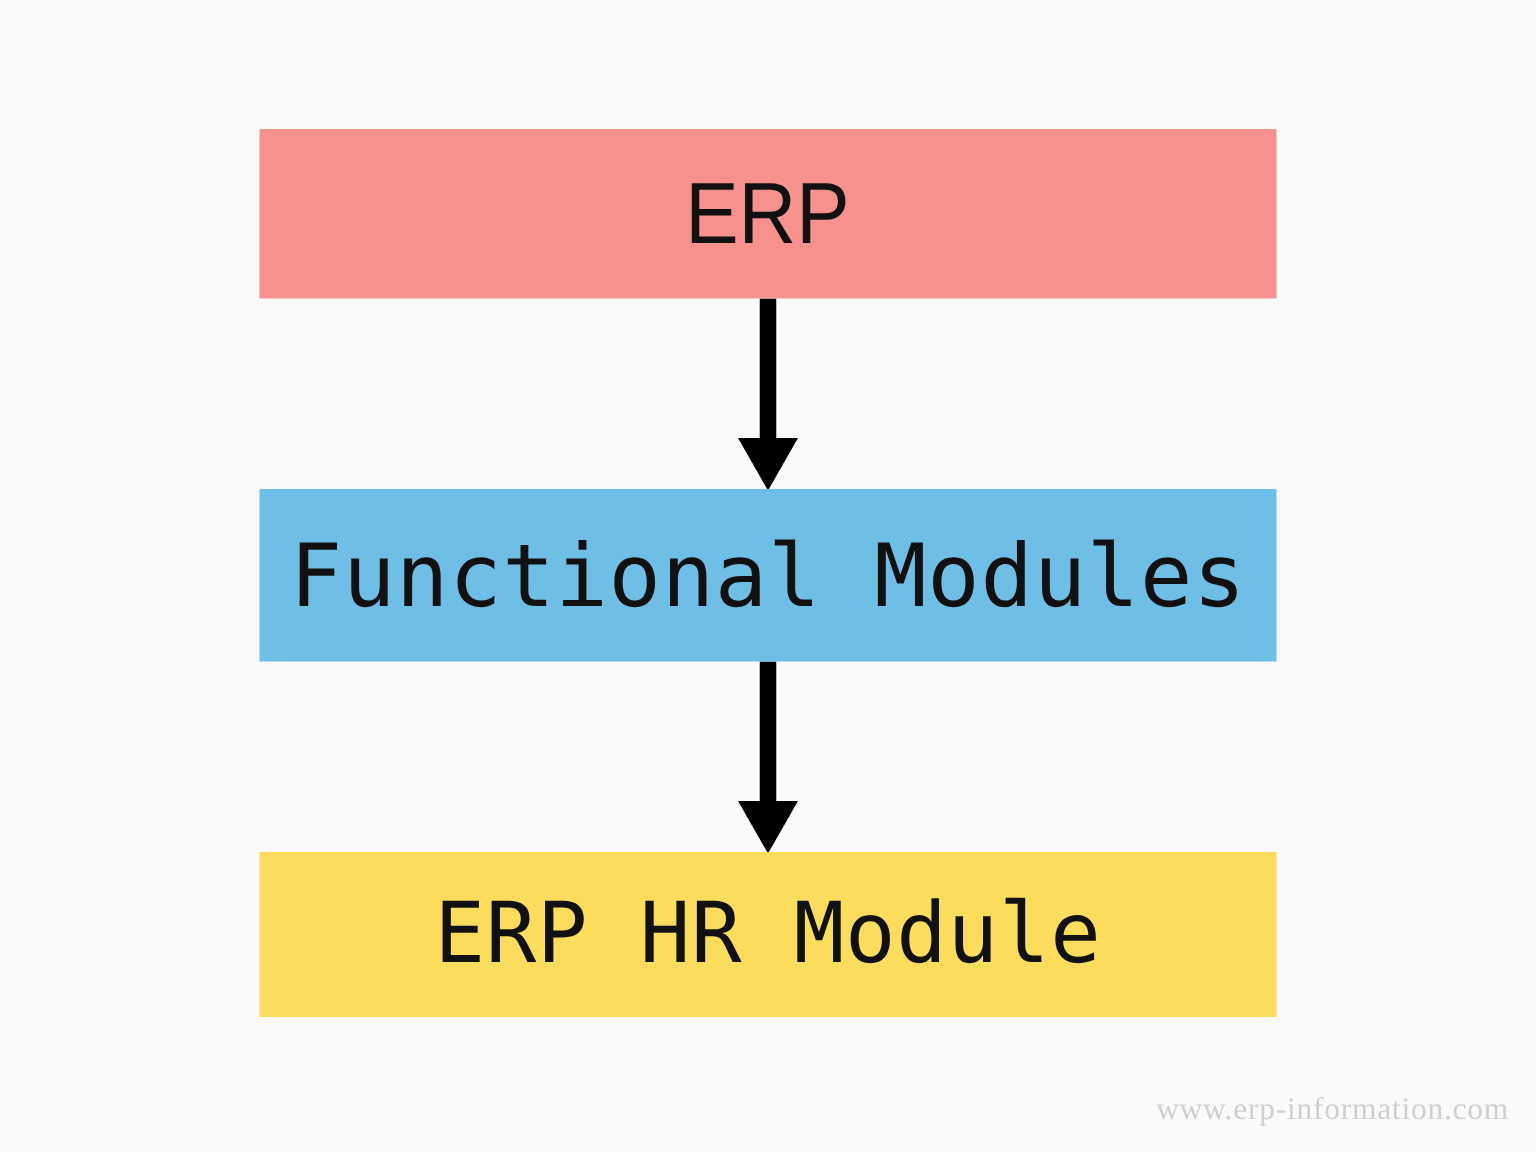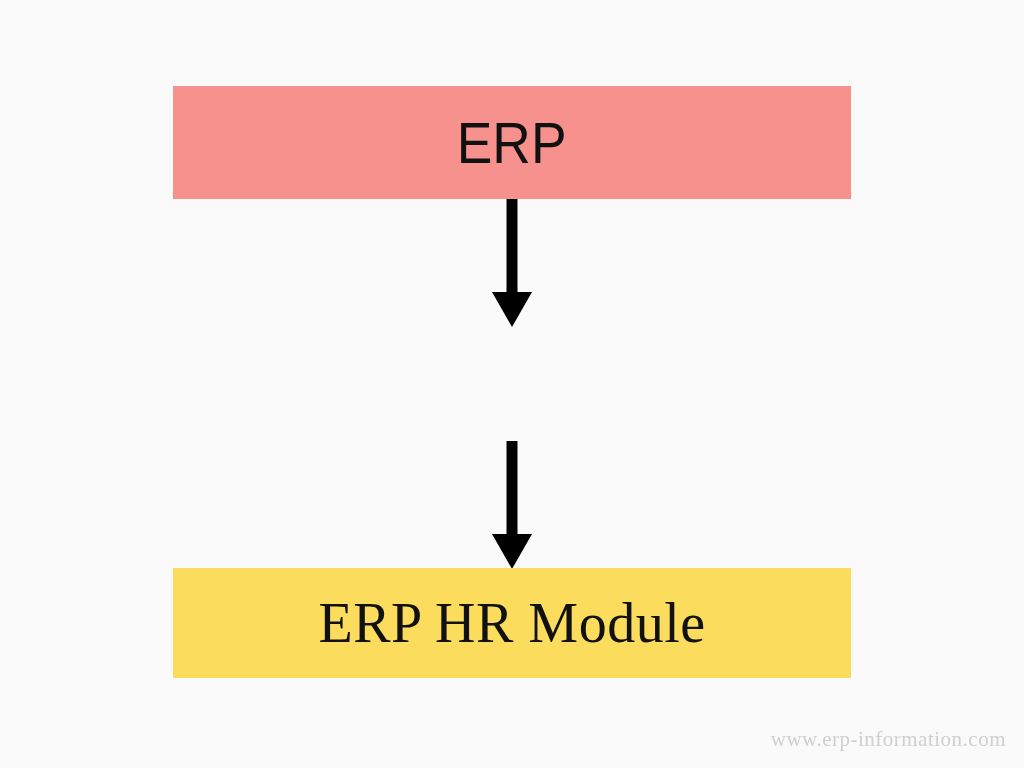--- a/index.html
+++ b/index.html
@@ -112,27 +112,30 @@
     <span class="box-label" style="color: rgb(17, 17, 17);">ERP</span>
   </div>
 
   <div class="flow-arrow" id="arrow-erp-to-modules">
     <svg viewBox="0 0 50 128" preserveAspectRatio="none">
       <rect x="19.5" y="0" width="11" height="95" fill="#000000"></rect>
       <polygon points="5,93 45,93 25,128" fill="#000000"></polygon>
     </svg>
   </div>
 
+  <div class="flow-box" id="box-functional-modules" style="background: rgb(110, 190, 229);">
+    <span class="box-label" style="color: rgb(17, 17, 17);">Functional Modules</span>
+  </div>
 
   <div class="flow-arrow" id="arrow-modules-to-hr">
     <svg viewBox="0 0 50 128" preserveAspectRatio="none">
       <rect x="19.5" y="0" width="11" height="95" fill="#000000"></rect>
       <polygon points="5,93 45,93 25,128" fill="#000000"></polygon>
     </svg>
   </div>
 
   <div class="flow-box" id="box-erp-hr-module" style="background: rgb(252, 220, 92);">
-    <span class="box-label" style="color: rgb(17, 17, 17); font-family: Liberation Serif, serif;">ERP HR Module</span>
+    <span class="box-label" style="color: rgb(17, 17, 17);">ERP HR Module</span>
   </div>
 
   <div id="watermark" style="color: rgb(207, 207, 207);">www.erp-information.com</div>
 
 </div>
 
 </body></html>

